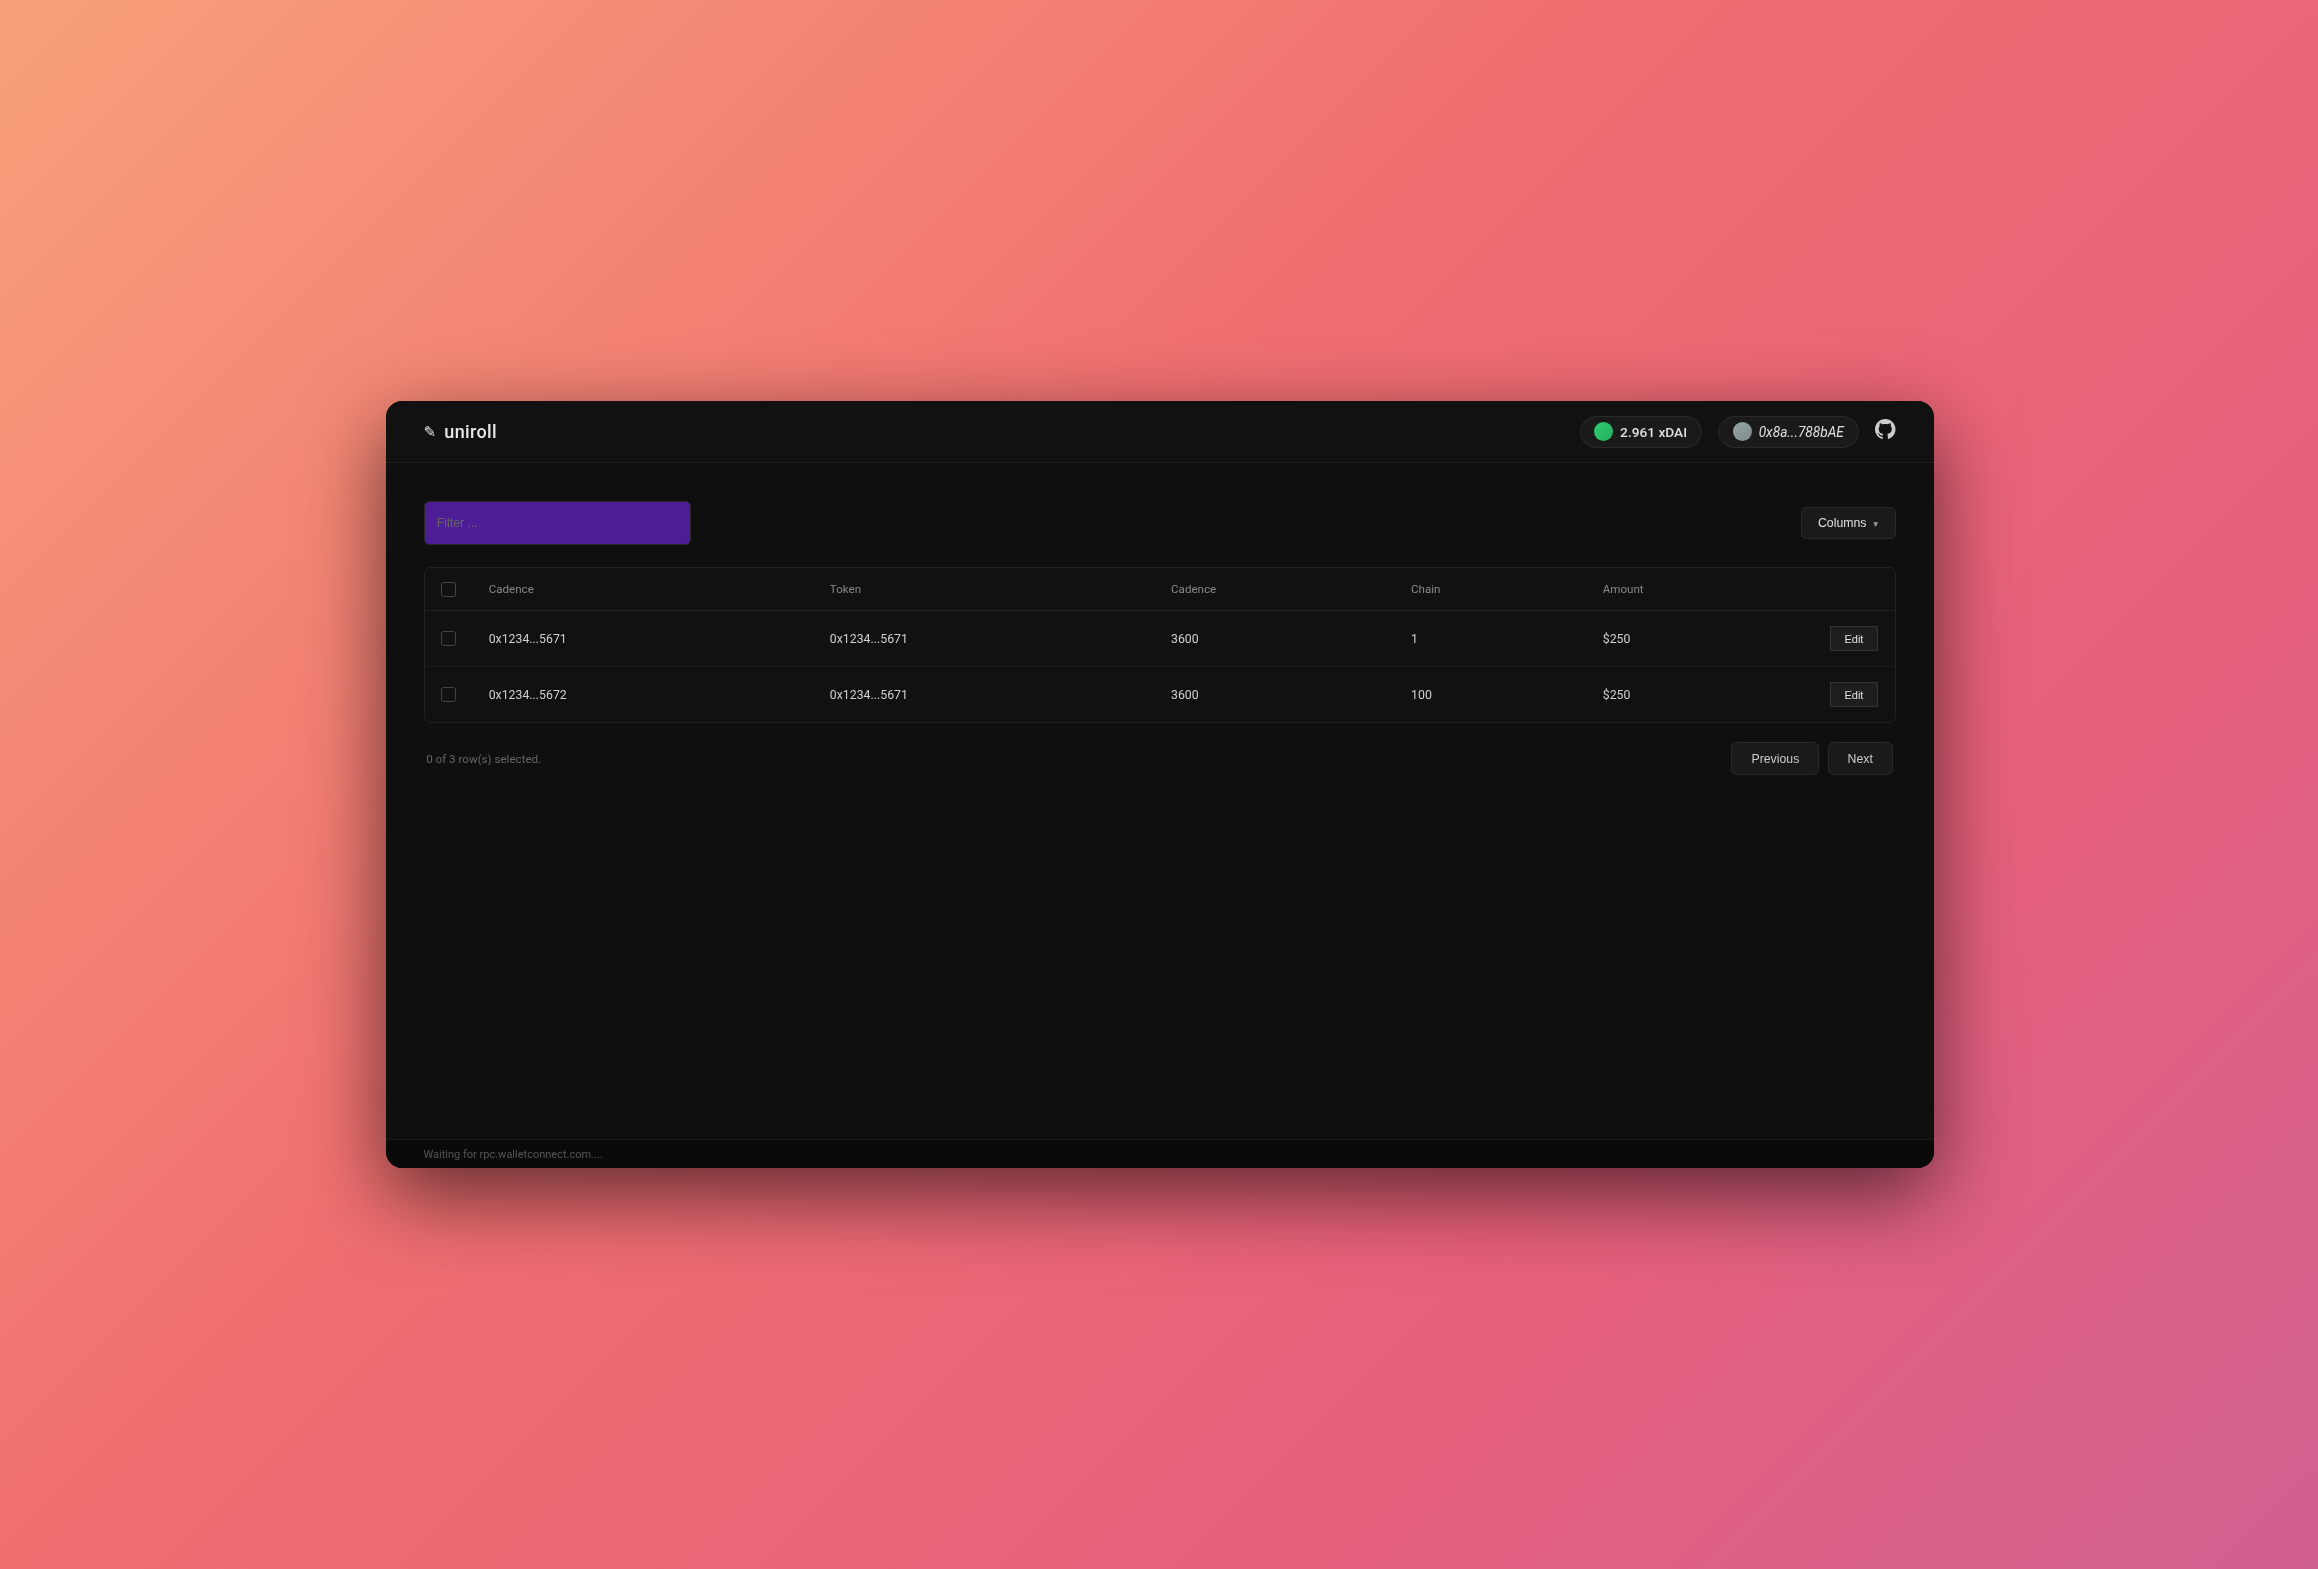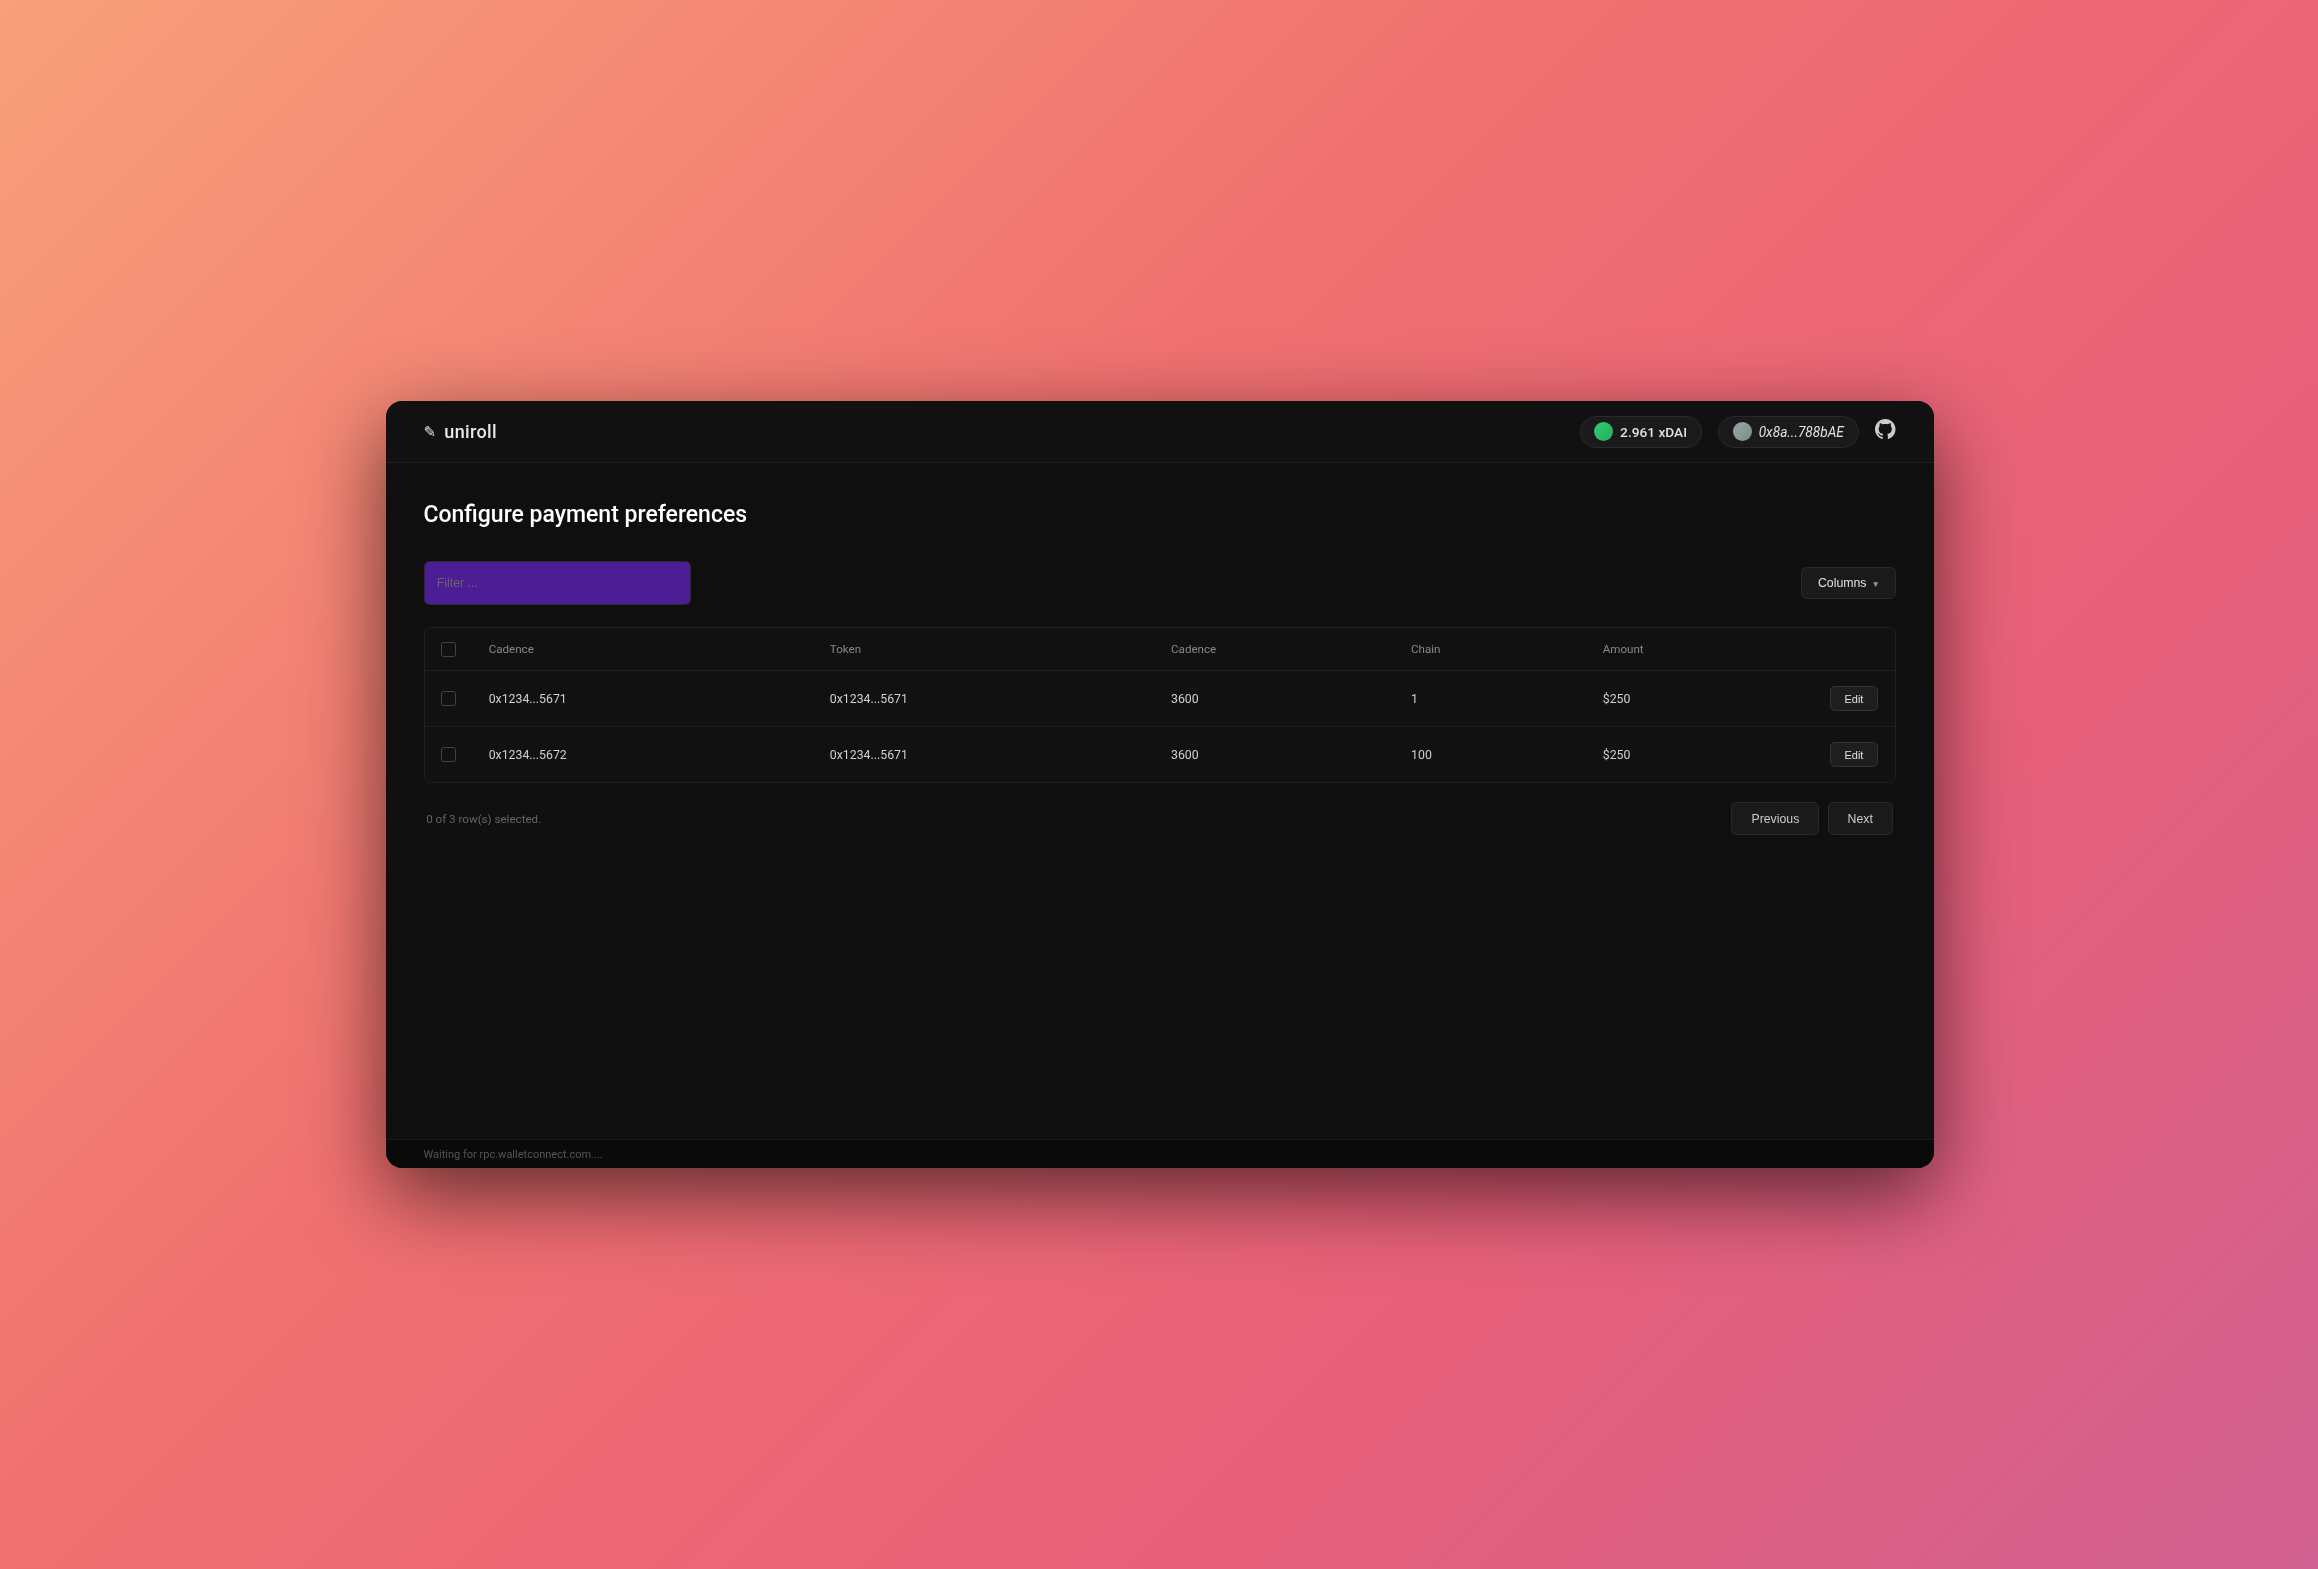--- a/index.html
+++ b/index.html
@@ -248,21 +248,21 @@
 
     .cb:checked {
       background: #555;
       border-color: #777;
     }
 
     
     .edit-btn {
       background: #1e1e1e;
       border: 0.7px solid #333;
-      border-radius: 5px;
+      border-radius: 0;
       color: #e0e0e0;
       font-size: 11px;
       padding: 5.5px 13.7px;
       cursor: pointer;
     }
 
     
     .table-footer {
       display: flex;
       align-items: center;
@@ -328,21 +328,20 @@
       <span class="github-icon">
         <svg width="20.5" height="20.5" viewBox="0 0 24 24" fill="#cccccc" xmlns="http://www.w3.org/2000/svg">
           <path d="M12 0C5.374 0 0 5.373 0 12c0 5.302 3.438 9.8 8.207 11.387.599.111.793-.261.793-.577v-2.234c-3.338.726-4.033-1.416-4.033-1.416-.546-1.387-1.333-1.756-1.333-1.756-1.089-.745.083-.729.083-.729 1.205.084 1.839 1.237 1.839 1.237 1.07 1.834 2.807 1.304 3.492.997.107-.775.418-1.305.762-1.604-2.665-.305-5.467-1.334-5.467-5.931 0-1.311.469-2.381 1.236-3.221-.124-.303-.535-1.524.117-3.176 0 0 1.008-.322 3.301 1.23A11.509 11.509 0 0 1 12 5.803c1.02.005 2.047.138 3.006.404 2.291-1.552 3.297-1.23 3.297-1.23.653 1.653.242 2.874.118 3.176.77.84 1.235 1.911 1.235 3.221 0 4.609-2.807 5.624-5.479 5.921.43.372.823 1.102.823 2.222v3.293c0 .319.192.694.801.576C20.566 21.797 24 17.3 24 12c0-6.627-5.373-12-12-12z"></path>
         </svg>
       </span>
     </div>
   </nav>
 
   <div class="main">
 
-    <h1 class="page-title">Configure payment preferences</h1>
 
     <div class="toolbar">
       <input class="filter-input" type="text" placeholder="Filter ..." style="">
       <button class="columns-btn">
         <span>Columns</span>
         <span class="chevron-down">▾</span>
       </button>
     </div>
 
     <div class="table-container">

